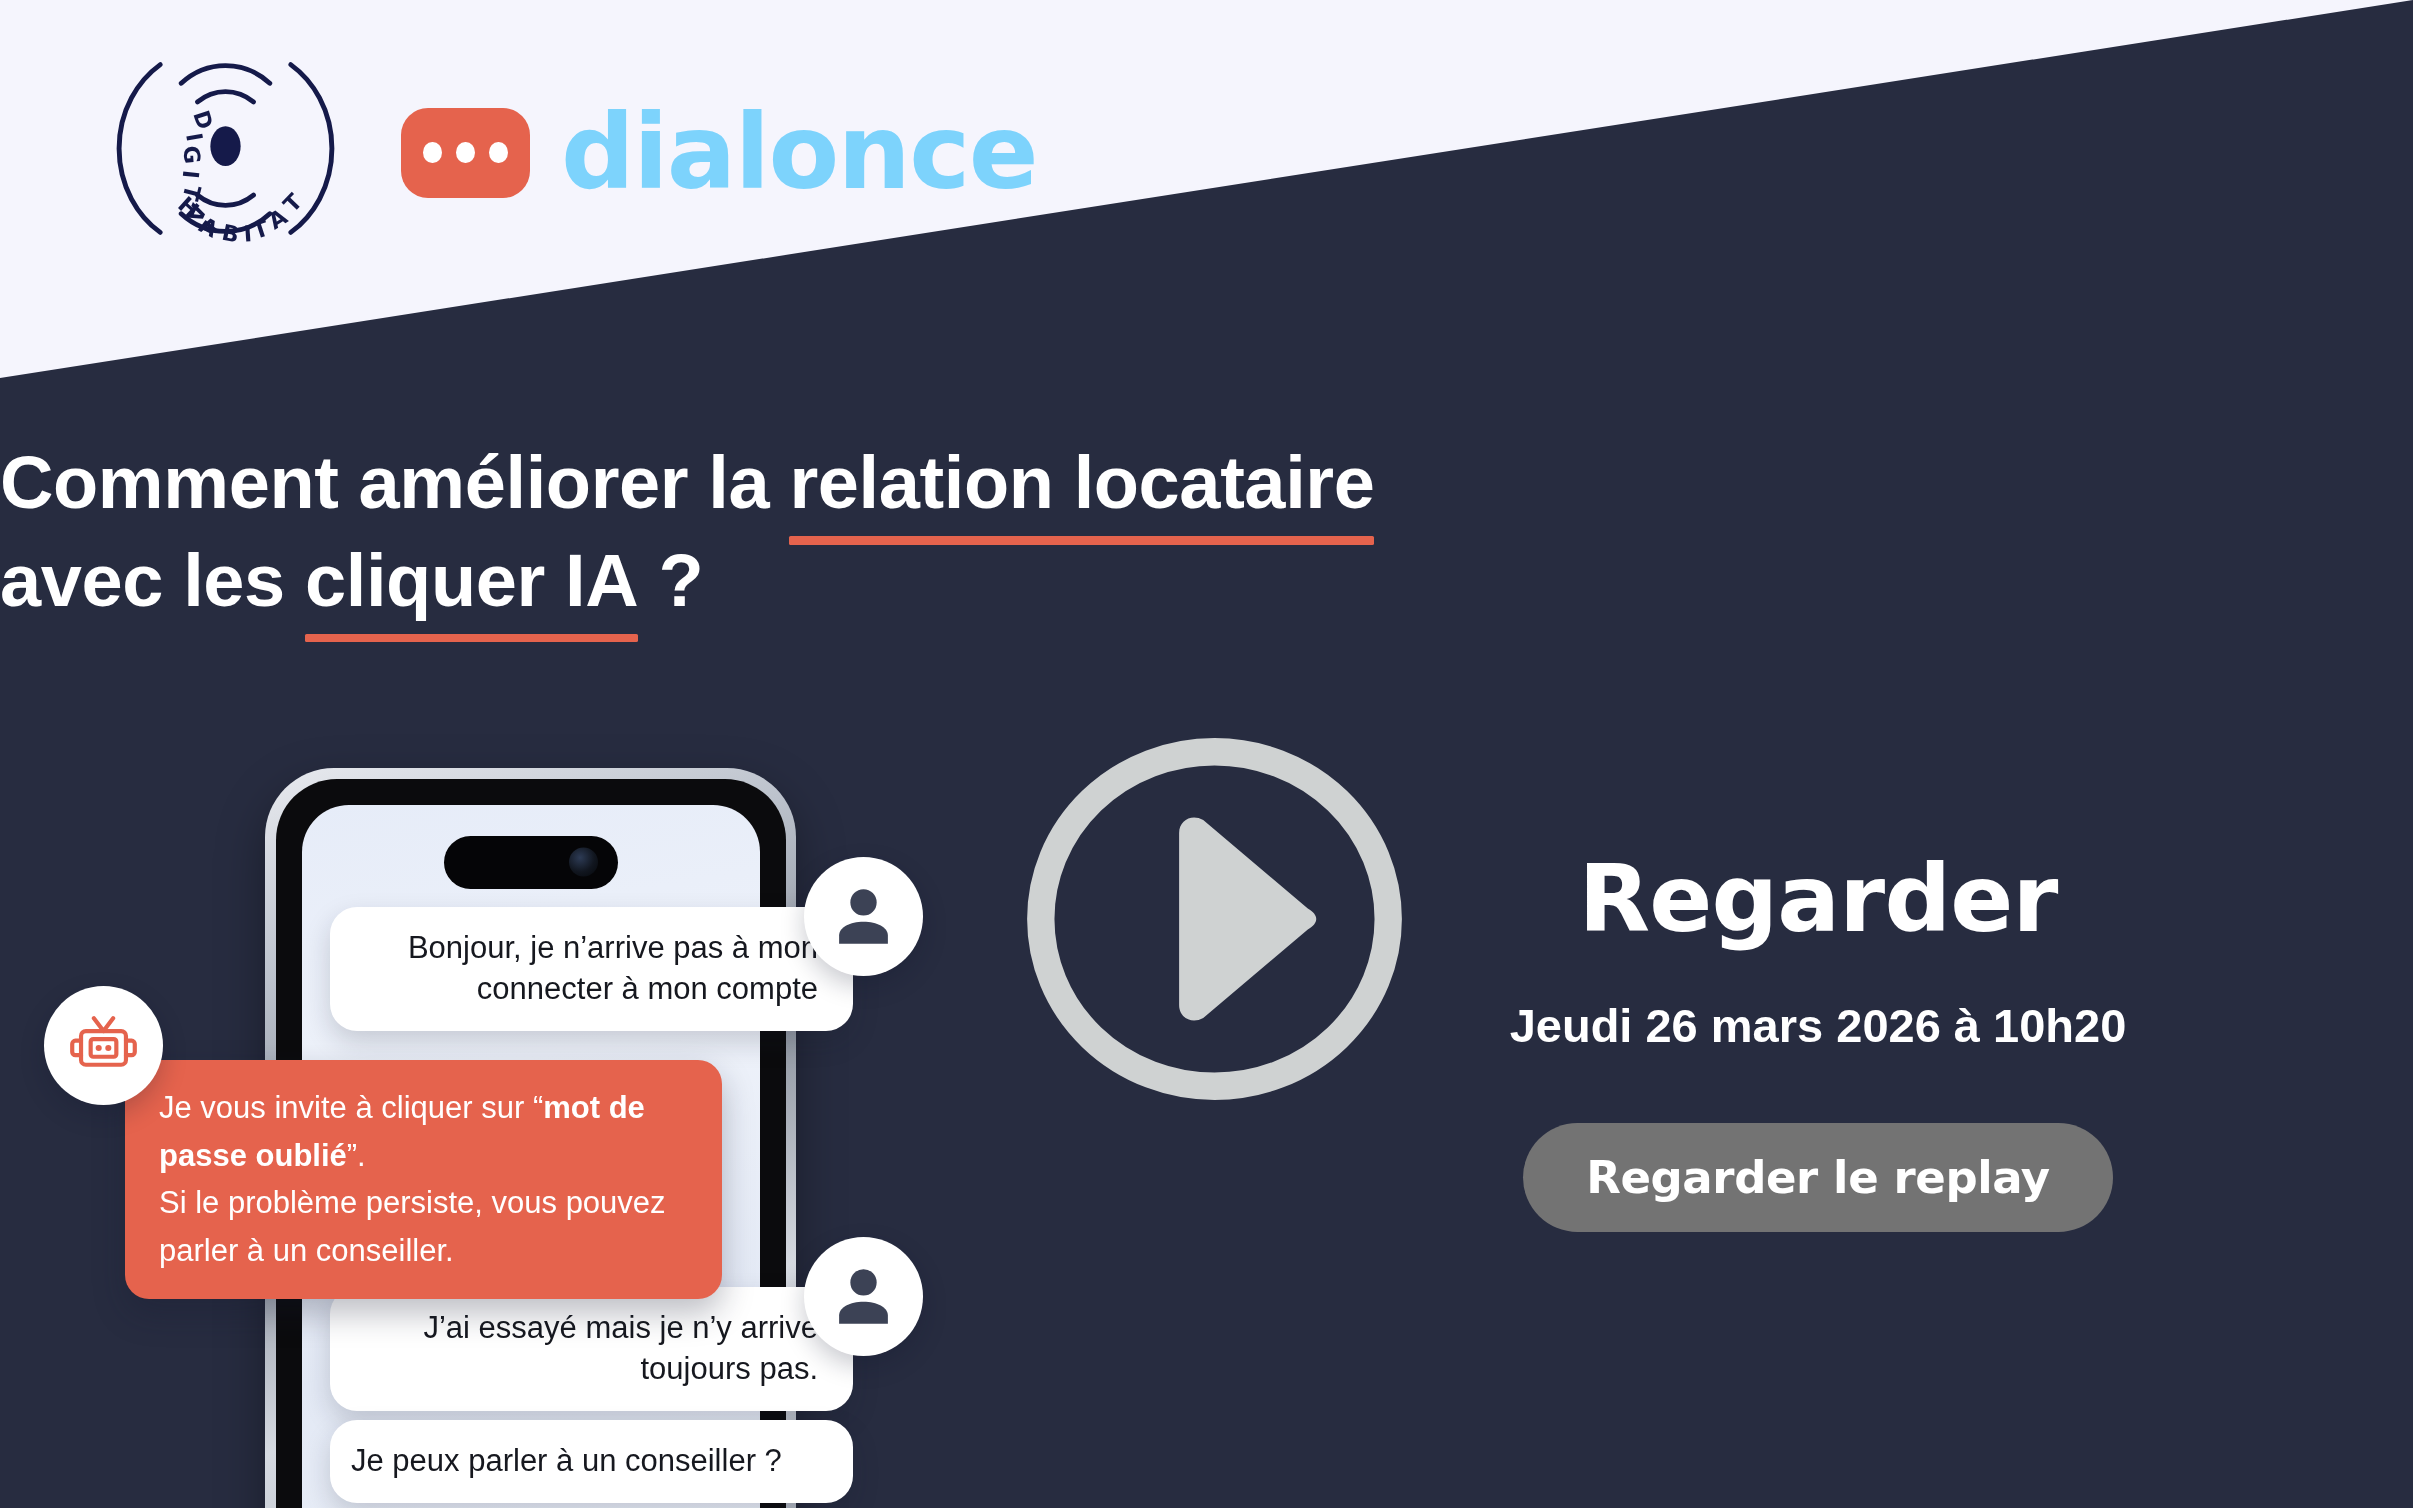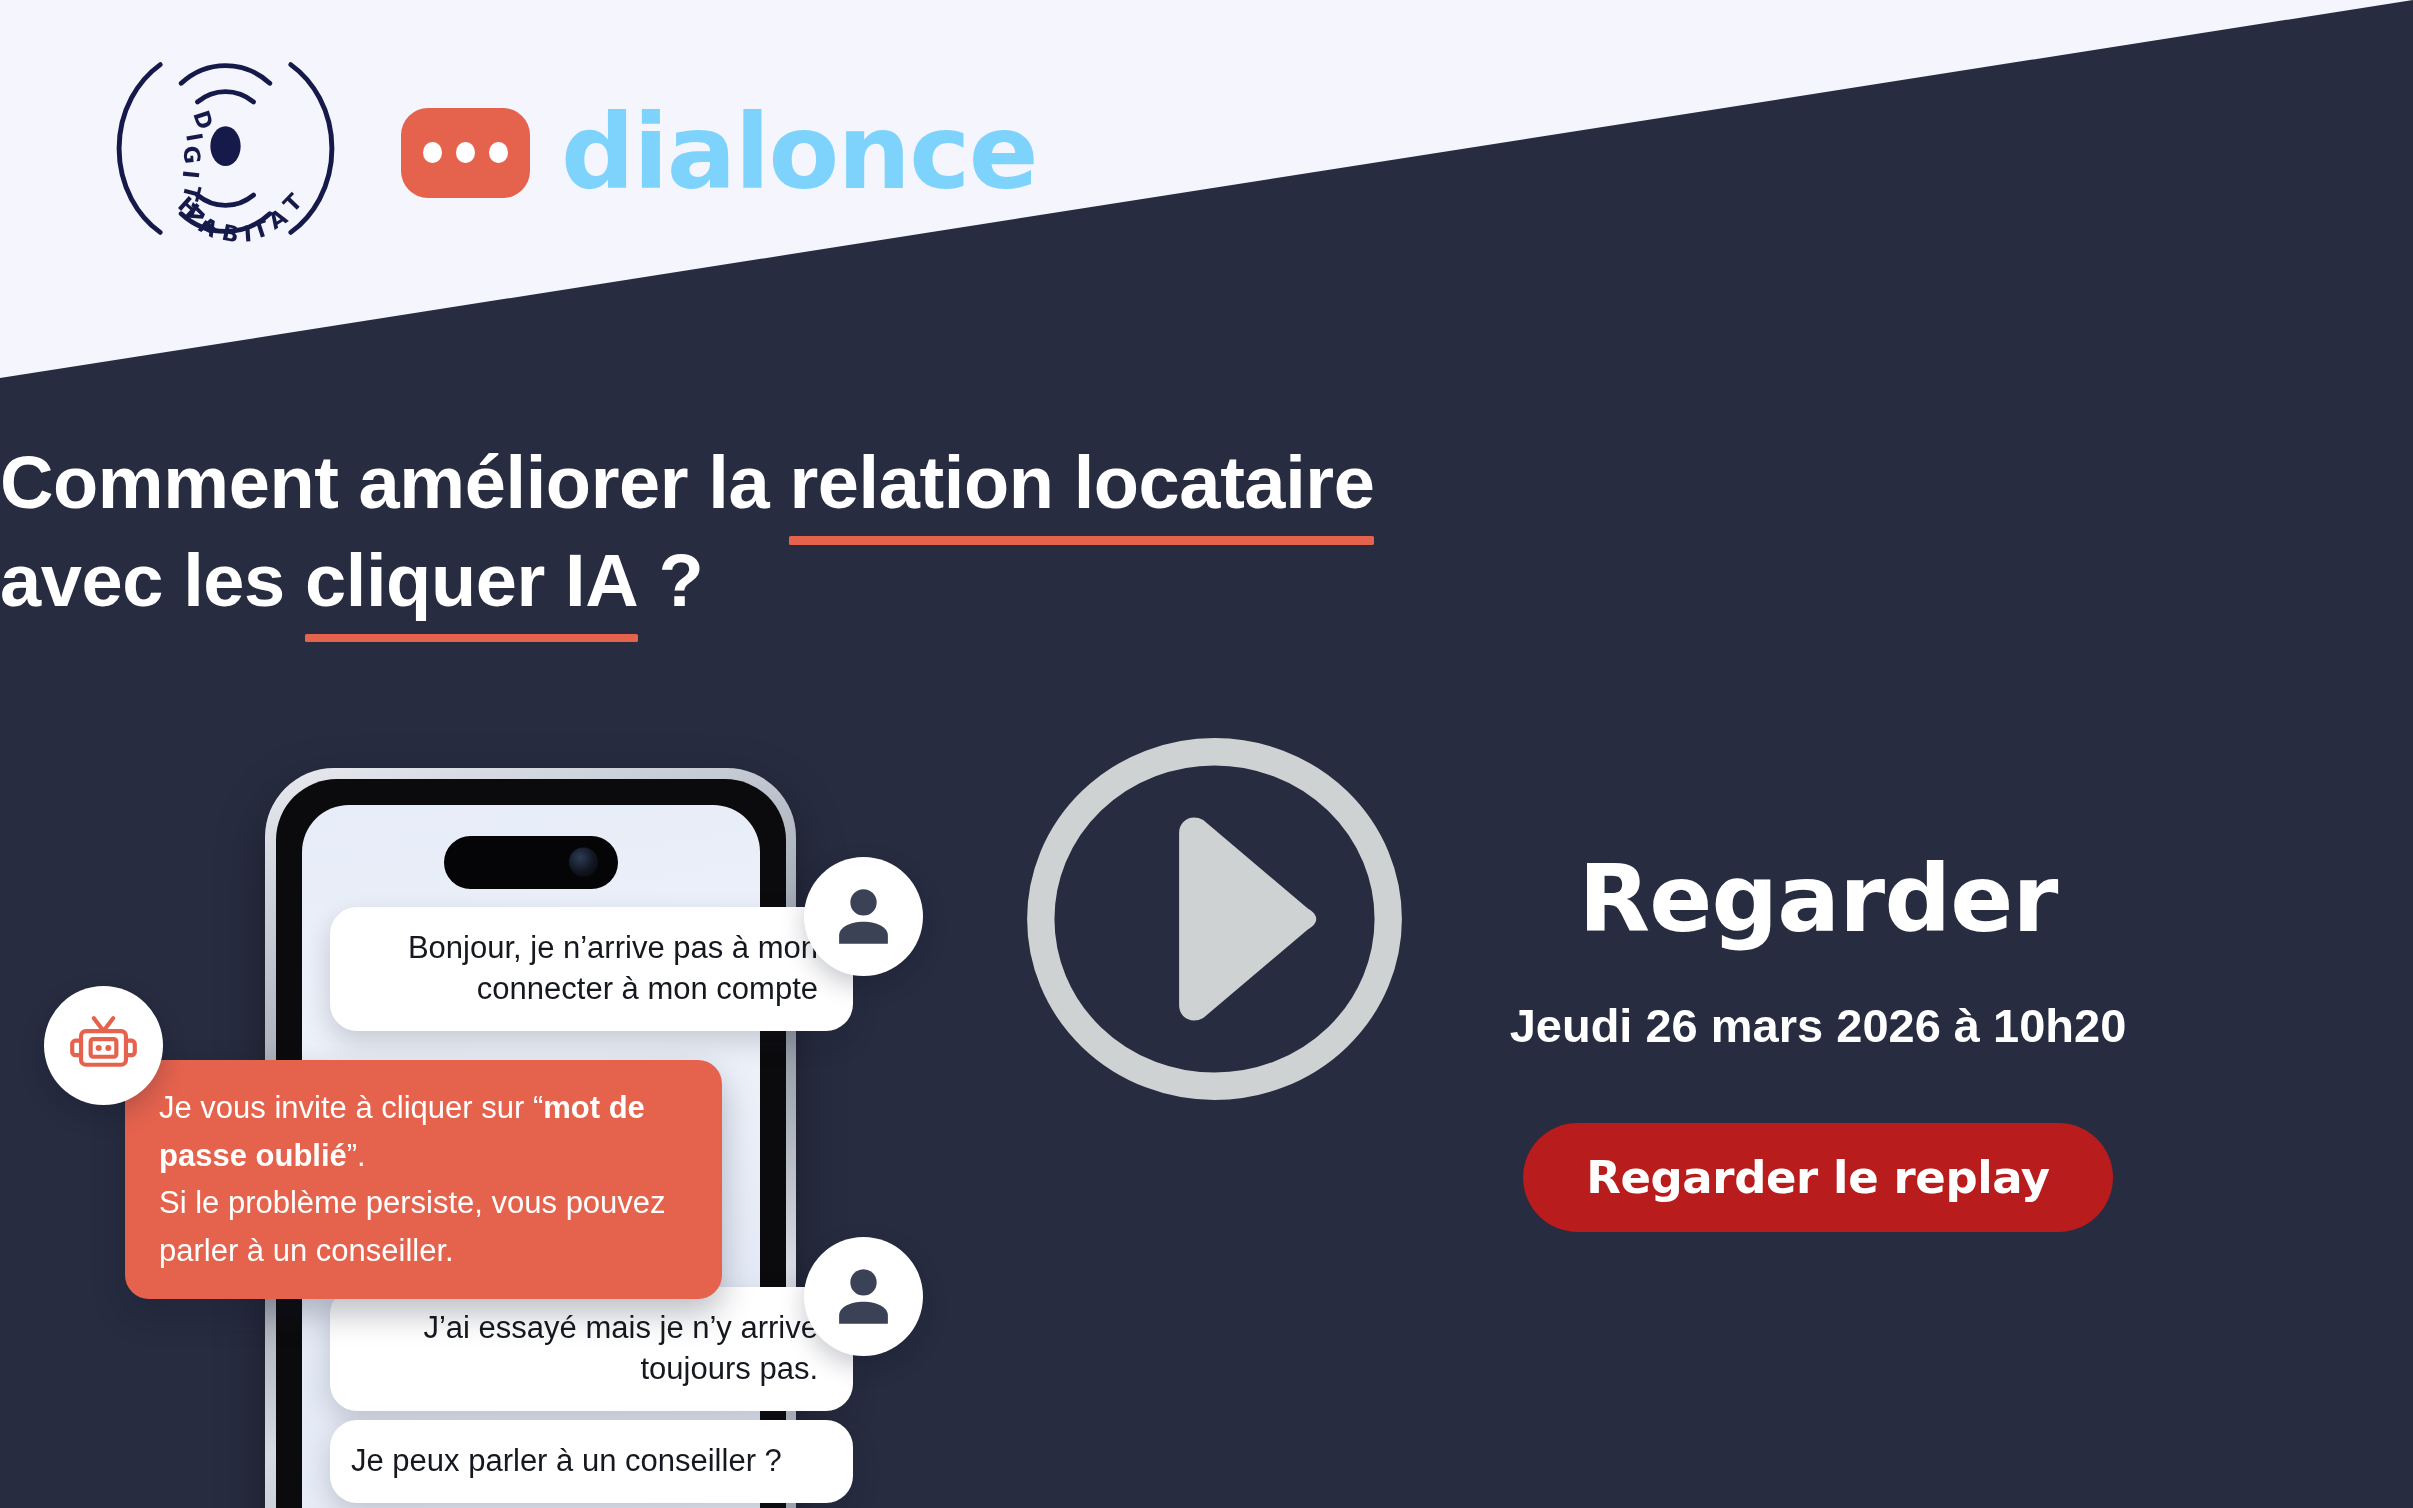--- a/index.html
+++ b/index.html
@@ -69,21 +69,21 @@
   .webinaire{
     font-size:93px;line-height:1;font-weight:700;color:#ffffff;letter-spacing:-0.8px;
     font-family:"DejaVu Sans", sans-serif;
   }
   .webdate{
     margin-top:56px;font-size:47px;line-height:1;font-weight:700;color:#ffffff;
     white-space:nowrap;
   }
   .cta-wrap{margin-top:74px;display:flex;justify-content:center;}
   .cta-btn{
-    display:inline-block;background:#b91c1c;color:#ffffff;
+    display:inline-block;background:#737373;color:#ffffff;
     border:none;border-radius:72px;
     padding:32px 63px;
     font-size:45px;line-height:1;font-weight:700;
     font-family:"DejaVu Sans", sans-serif;
     cursor:pointer;letter-spacing:-0.4px;
   }
 
   
   .phone{
     position:absolute;left:265px;top:768px;width:531px;height:788px;z-index:4;

